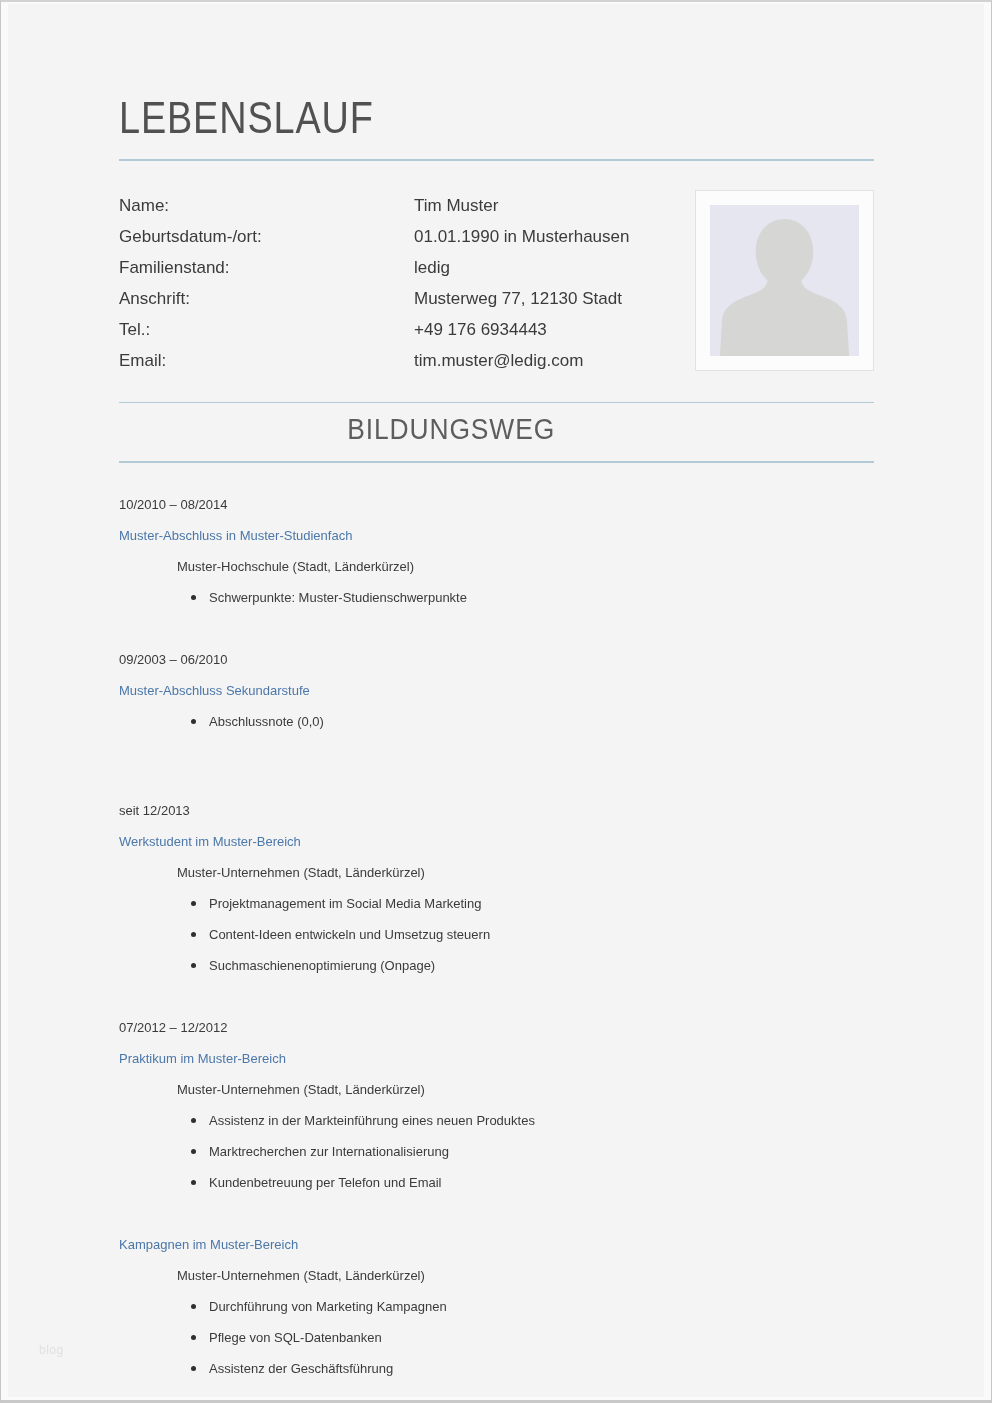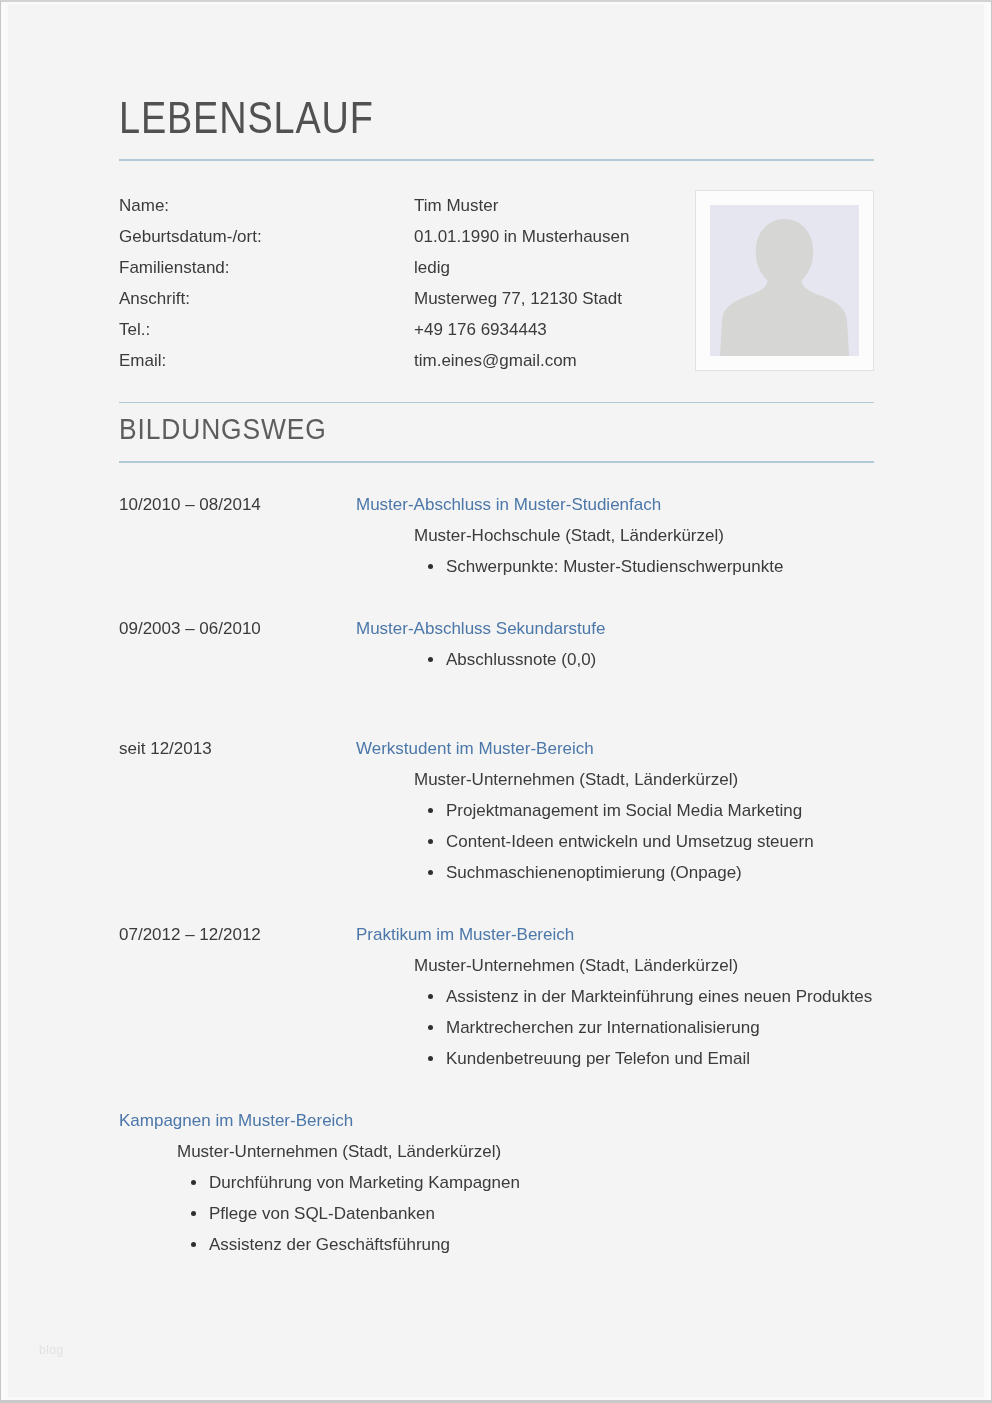--- a/index.html
+++ b/index.html
@@ -50,28 +50,29 @@
     position:absolute;left:14px;top:14px;right:14px;bottom:14px;
     background:#e6e6f1;overflow:hidden;
   }
   .photo-img svg{position:absolute;left:0;bottom:0;width:100%;height:100%;}
   
   .cv-section{margin-top:26px;}
   .section-heading-wrap{
     border-top:1px solid var(--accent);
     border-bottom:2px solid var(--accent);
     padding:9px 0 14px 0;
+    text-align:center;
   }
   h2.section-heading{
     margin:0;font-size:30px;font-weight:300;line-height:1.15;
     color:var(--heading);letter-spacing:1px;white-space:nowrap;
     transform:scaleX(0.88);transform-origin:left center;
   }
   .entries{padding-top:26px;padding-bottom:6px;}
-  .entry{display:flex;font-size:17px;line-height:31px;color:var(--text);}
+  .entry{display:flex;font-size:13px;line-height:31px;color:var(--text);flex-direction:column;}
   .entry + .entry{margin-top:31px;}
   .entry-date{width:237px;flex:none;color:#3a3a3a;}
   .entry-body{flex:1;}
   .entry-title{color:var(--link);}
   .entry-subtitle{padding-left:58px;}
   ul.bullets{list-style:none;margin:0;padding:0 0 0 72px;}
   .bullet{display:flex;}
   .dot{
     width:5px;height:5px;border-radius:50%;background:#2f2f2f;
     flex:none;margin-right:13px;align-self:center;margin-top:1px;
@@ -113,21 +114,21 @@
     <div class="info-value">Musterweg 77, 12130 Stadt</div>
   </div>
 
   <div class="info-row">
     <div class="info-label">Tel.:</div>
     <div class="info-value">+49 176 6934443</div>
   </div>
 
   <div class="info-row">
     <div class="info-label">Email:</div>
-    <div class="info-value">tim.eines@gmail.com</div>
+    <div class="info-value">tim.muster@ledig.com</div>
   </div>
 </div>
         <div class="photo-box">
           <div class="photo-img">
             <svg viewBox="0 0 150 152" preserveAspectRatio="xMidYMax meet">
               <path fill="#d6d6d4" d="M75 14
                 c-17 0 -29 14 -29 33
                 c0 12 5 23 12 29
                 c-1 7 -7 11 -19 15
                 c-16 6 -26 12 -27 26

